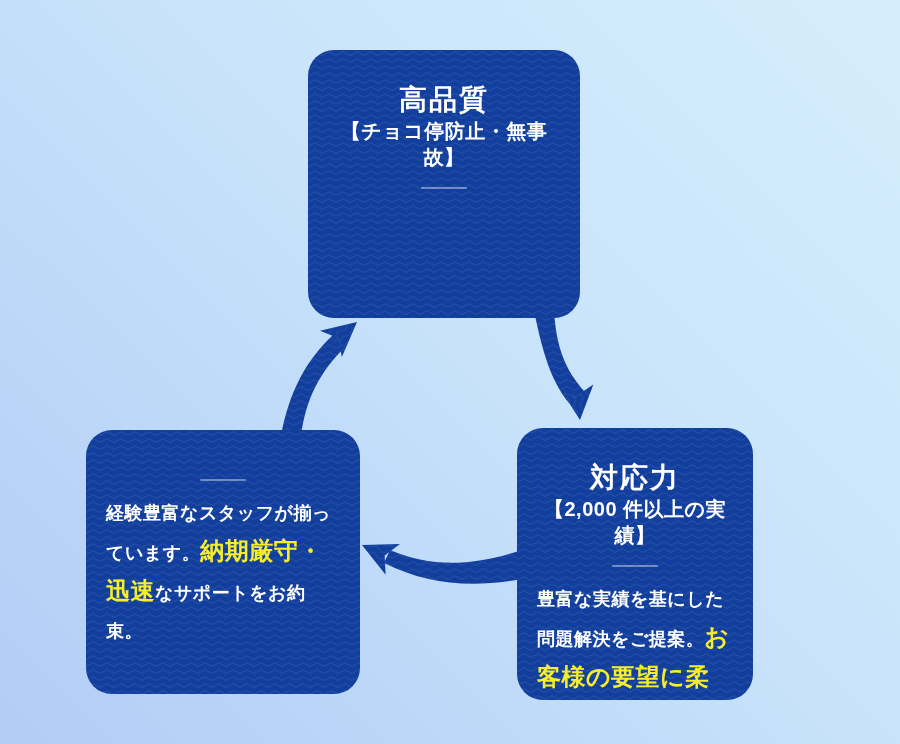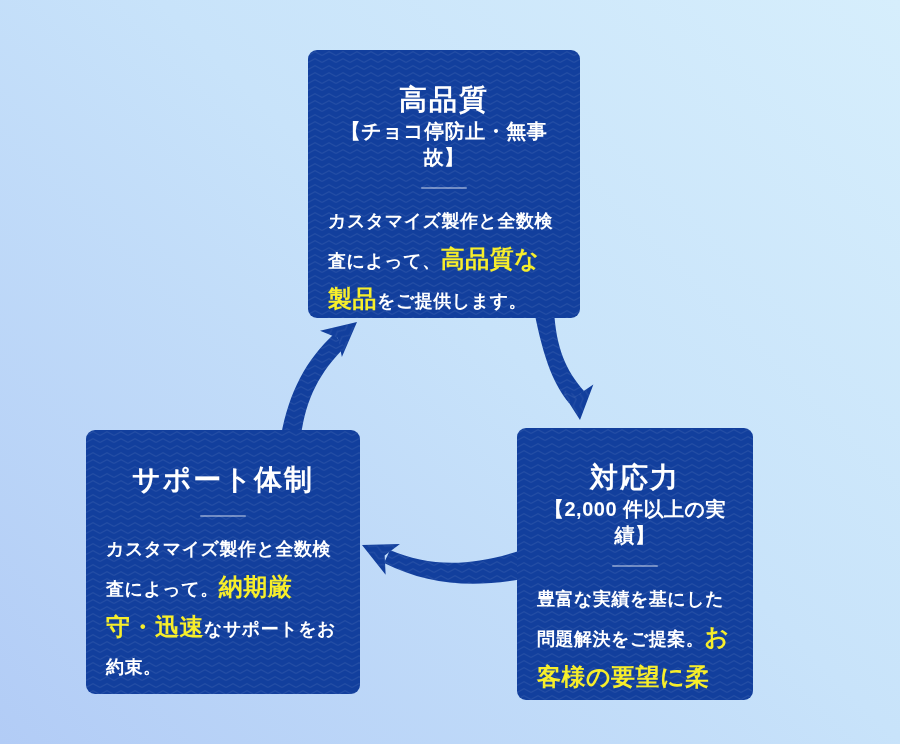--- a/index.html
+++ b/index.html
@@ -14,21 +14,21 @@
     overflow: hidden;
   }
   .arrow-layer {
     position: absolute; inset: 0;
     width: 900px; height: 744px;
     z-index: 1;
   }
   .card {
     position: absolute;
     background: #123f9d;
-    border-radius: 9px;
+    border-radius: 26px;
     overflow: hidden;
     color: #ffffff;
     z-index: 2;
     box-sizing: border-box;
   }
   .card-quality  { left: 308px; top:  50px; width: 272px; height: 268px; }
   .card-response { left: 517px; top: 428px; width: 236px; height: 272px; }
   .card-support  { left:  86px; top: 430px; width: 274px; height: 264px; }
   .tex {
     position: absolute; inset: 0;
@@ -115,40 +115,38 @@
   </svg>
 
   <section class="card card-quality">
     <svg class="tex" aria-hidden="true">
       <rect width="100%" height="100%" fill="url(#hb)"></rect>
     </svg>
     <div class="card-content">
       <h2 class="card-title">高品質</h2>
       <div class="card-subtitle">【チョコ停防止・無事故】</div>
       <div class="divider"></div>
-      <p class="card-body"><span>カスタマイズ製作と全数検査によって、</span><span class="hl">高品質な製品</span><span>をご提供します。</span></p>
     </div>
   </section>
 
   <section class="card card-response">
     <svg class="tex" aria-hidden="true">
       <rect width="100%" height="100%" fill="url(#hb)"></rect>
     </svg>
     <div class="card-content">
       <h2 class="card-title">対応力</h2>
       <div class="card-subtitle">【2,000 件以上の実績】</div>
       <div class="divider"></div>
       <p class="card-body"><span>豊富な実績を基にした問題解決をご提案。</span><span class="hl">お客様の要望に柔軟に対応</span><span>します。</span></p>
     </div>
   </section>
 
   <section class="card card-support">
     <svg class="tex" aria-hidden="true">
       <rect width="100%" height="100%" fill="url(#hb)"></rect>
     </svg>
     <div class="card-content">
-      <h2 class="card-title">サポート体制</h2>
       <div class="divider"></div>
-      <p class="card-body"><span>カスタマイズ製作と全数検査によって。</span><span class="hl">納期厳守・迅速</span><span>なサポートをお約束。</span></p>
+      <p class="card-body"><span>経験豊富なスタッフが揃っています。</span><span class="hl">納期厳守・迅速</span><span>なサポートをお約束。</span></p>
     </div>
   </section>
 
 </div>
 
 </body></html>

